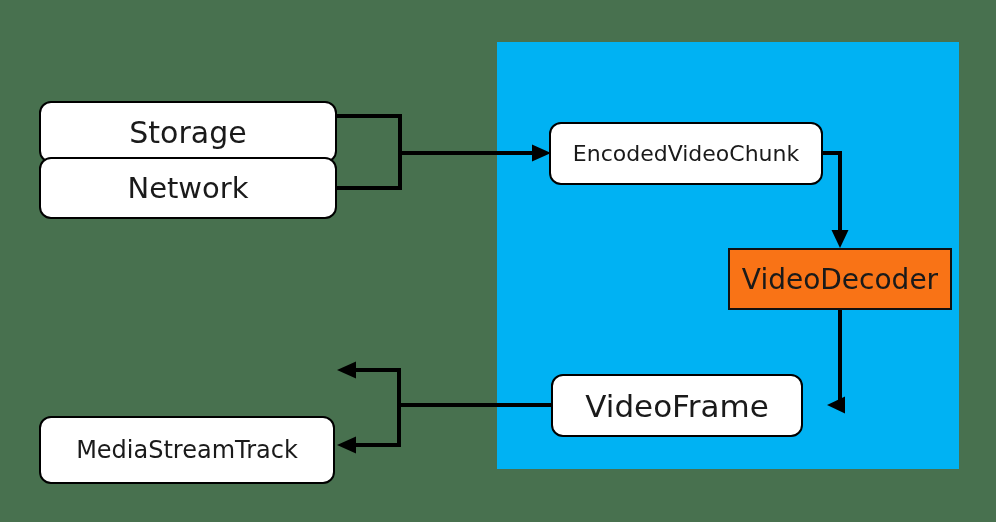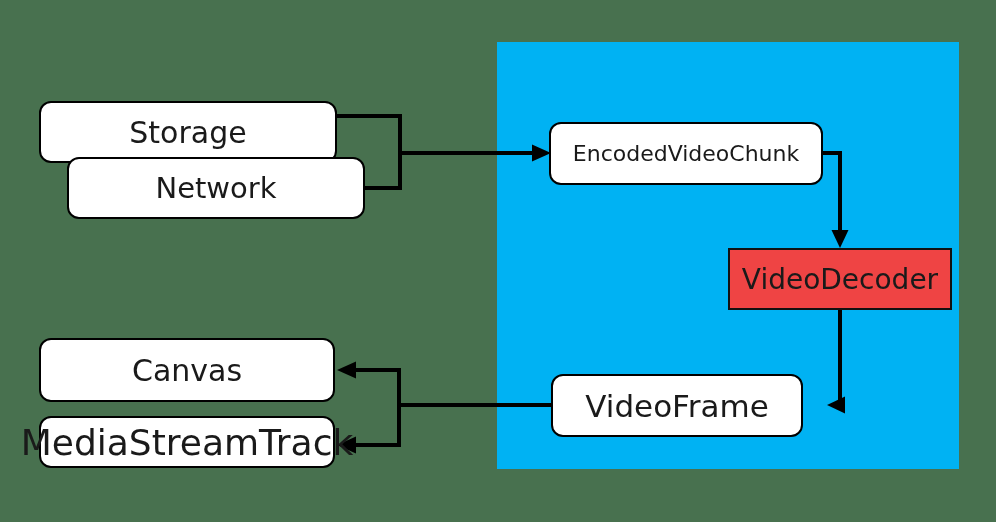--- a/index.html
+++ b/index.html
@@ -32,28 +32,28 @@
     justify-content: center;
     background: #FFFFFF;
     border: 2px solid #000000;
     border-radius: 12px;
     color: #1a1a1a;
     white-space: nowrap;
     text-align: center;
   }
   .node .label { display: block; }
   .node-storage  { left: 39px;  top: 85px;  width: 298px; height: 62px; font-size: 30px; margin-top: 16px; }
-  .node-network  { left: 39px;  top: 157px; width: 298px; height: 62px; font-size: 29px; margin-left: 28px; }
+  .node-network  { left: 39px;  top: 157px; width: 298px; height: 62px; font-size: 29px; }
   .node-canvas   { left: 39px;  top: 338px; width: 296px; height: 64px; font-size: 30px; }
-  .node-mst      { left: 39px;  top: 416px; width: 296px; height: 52px; font-size: 36px; }
+  .node-mst      { left: 39px;  top: 416px; width: 296px; height: 68px; font-size: 24px; }
   .node-evc      { left: 549px; top: 122px; width: 274px; height: 63px; font-size: 22px; }
   .node-vframe   { left: 551px; top: 374px; width: 252px; height: 63px; font-size: 31px; }
   .node-vdecoder {
     left: 728px; top: 248px; width: 224px; height: 62px; font-size: 28px;
-    background: #ef4444;
+    background: #f97316;
     border: 2px solid #111111;
     border-radius: 0;
     text-align: right;
   }
   svg.connectors {
     position: absolute;
     left: 0;
     top: 0;
     width: 996px;
     height: 522px;
@@ -106,21 +106,18 @@
   </div>
 
   <div class="node node-vdecoder">
     <span class="label">VideoDecoder</span>
   </div>
 
   <div class="node node-vframe">
     <span class="label">VideoFrame</span>
   </div>
 
-  <div class="node node-canvas">
-    <span class="label">Canvas</span>
-  </div>
 
   <div class="node node-mst">
     <span class="label">MediaStreamTrack</span>
   </div>
 
 </div>
 
 </body></html>

